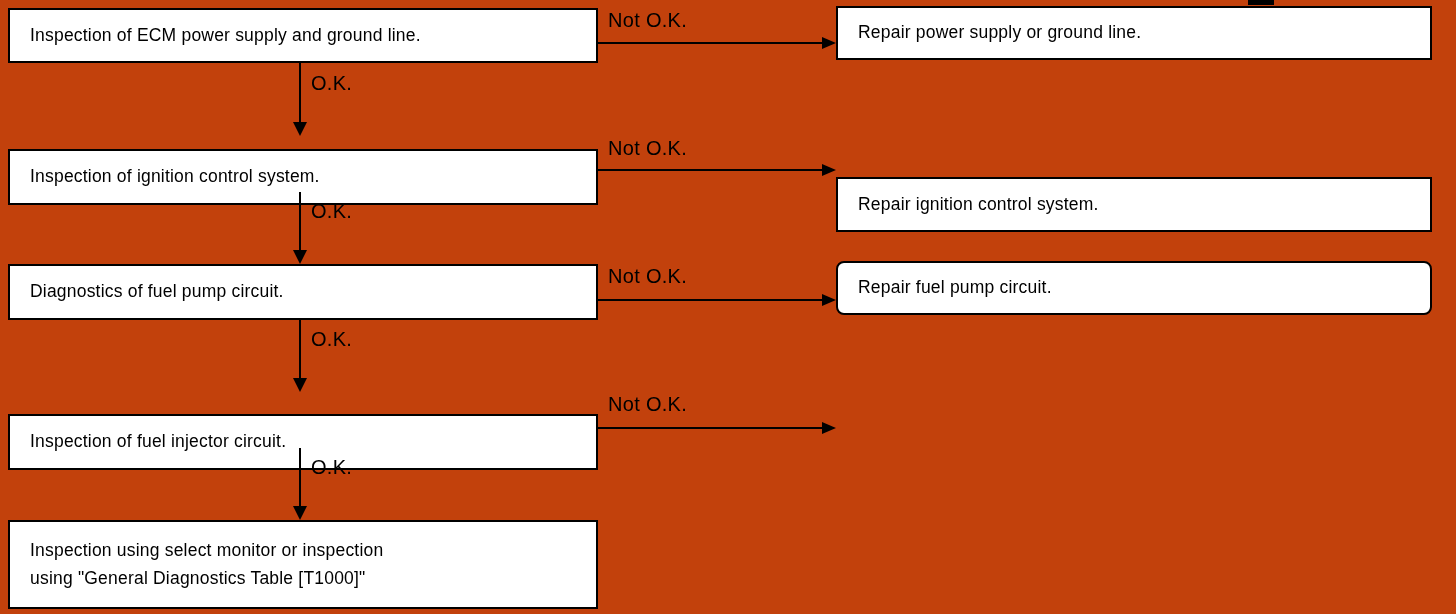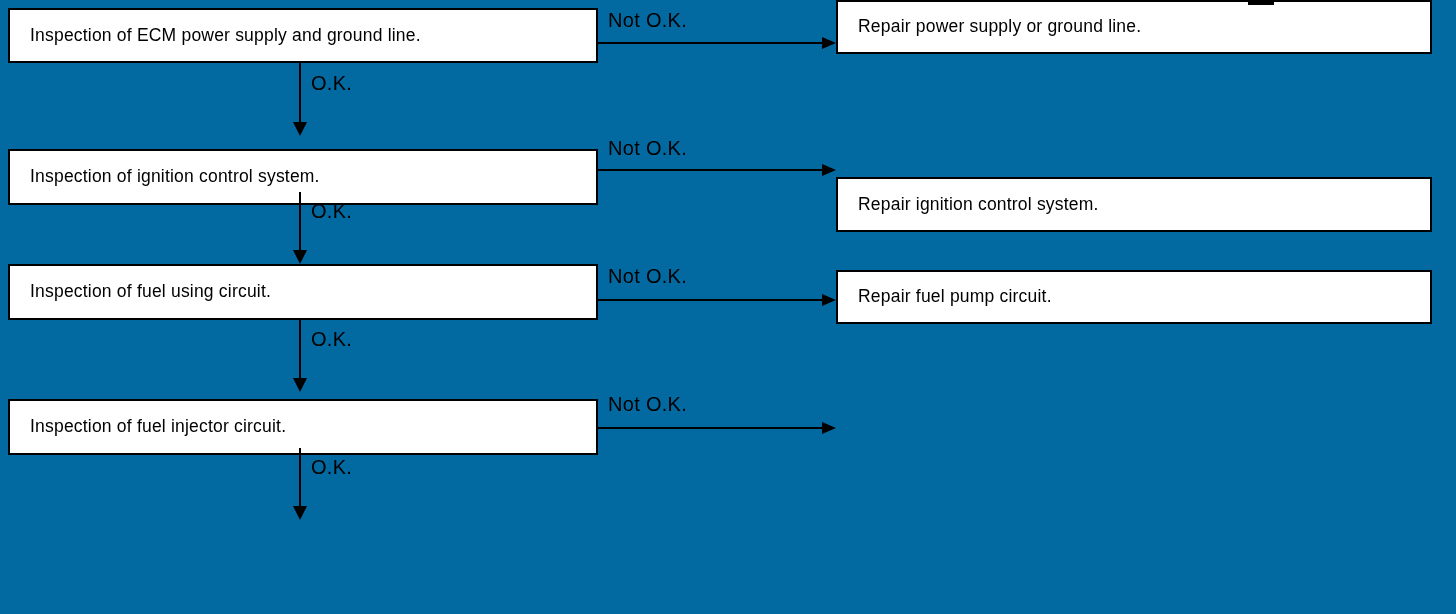--- a/index.html
+++ b/index.html
@@ -4,21 +4,21 @@
 <style>
   html, body {
     margin: 0;
     padding: 0;
     background: #ffffff;
   }
   #canvas {
     position: relative;
     width: 1456px;
     height: 614px;
-    background: #0369a1;
+    background: #c2410c;
     font-family: "Liberation Sans", "DejaVu Sans", sans-serif;
     color: #000000;
     overflow: hidden;
   }
   .box {
     position: absolute;
     box-sizing: border-box;
     border: 2.5px solid #000000;
     background: #ffffff;
     display: flex;
@@ -69,21 +69,21 @@
   }
 </style>
 </head>
 <body>
 
 <div id="canvas">
 
   <div class="box left-box" style="top:8px; height:55px;">
     <span class="txt">Inspection of ECM power supply and ground line.</span>
   </div>
-  <div class="box right-box" style="top:0; height:54px;">
+  <div class="box right-box" style="top:6px; height:54px;">
     <span class="txt">Repair power supply or ground line.</span>
   </div>
   <div class="conn-label" style="left:608px; top:9px;">Not O.K.</div>
   <div class="hline" style="left:598px; top:42px; width:226px;"></div>
   <div class="arr-right" style="left:822px; top:37px;"></div>
   <div class="vline" style="left:299px; top:63px; height:61px;"></div>
   <div class="arr-down" style="left:293px; top:122px;"></div>
   <div class="conn-label" style="left:311px; top:72px;">O.K.</div>
 
   <div class="box left-box" style="top:136px; height:56px;margin-top:13px;">
@@ -93,38 +93,42 @@
     <span class="txt">Repair ignition control system.</span>
   </div>
   <div class="conn-label" style="left:608px; top:137px;">Not O.K.</div>
   <div class="hline" style="left:598px; top:169px; width:226px;"></div>
   <div class="arr-right" style="left:822px; top:164px;"></div>
   <div class="vline" style="left:299px; top:192px; height:60px;"></div>
   <div class="arr-down" style="left:293px; top:250px;"></div>
   <div class="conn-label" style="left:311px; top:200px;">O.K.</div>
 
   <div class="box left-box" style="top:264px; height:56px;">
-    <span class="txt">Inspection of fuel using circuit.</span>
+    <span class="txt">Diagnostics of fuel pump circuit.</span>
   </div>
-  <div class="box right-box" style="top:270px; height:54px;">
+  <div class="box right-box" style="top:261px; height:54px;border-radius:8px;">
     <span class="txt">Repair fuel pump circuit.</span>
   </div>
   <div class="conn-label" style="left:608px; top:265px;">Not O.K.</div>
   <div class="hline" style="left:598px; top:299px; width:226px;"></div>
   <div class="arr-right" style="left:822px; top:294px;"></div>
   <div class="vline" style="left:299px; top:320px; height:60px;"></div>
   <div class="arr-down" style="left:293px; top:378px;"></div>
   <div class="conn-label" style="left:311px; top:328px;">O.K.</div>
 
-  <div class="box left-box" style="top:399px; height:56px;">
+  <div class="box left-box" style="top:414px; height:56px;">
     <span class="txt">Inspection of fuel injector circuit.</span>
   </div>
   <div class="conn-label" style="left:608px; top:393px;">Not O.K.</div>
   <div class="hline" style="left:598px; top:427px; width:226px;"></div>
   <div class="arr-right" style="left:822px; top:422px;"></div>
   <div class="vline" style="left:299px; top:448px; height:60px;"></div>
   <div class="arr-down" style="left:293px; top:506px;"></div>
   <div class="conn-label" style="left:311px; top:456px;">O.K.</div>
 
+  <div class="box left-box" style="top:520px; height:89px;">
+    <span class="txt">Inspection using select monitor or inspection
+using "General Diagnostics Table [T1000]"</span>
+  </div>
 
   <div class="artifact" style="left:1248px; top:0; width:26px; height:5px;"></div>
 
 </div>
 
 </body></html>

